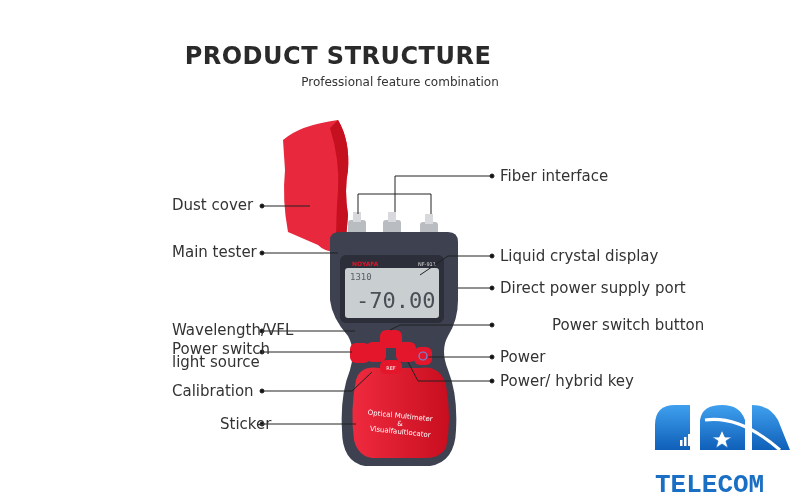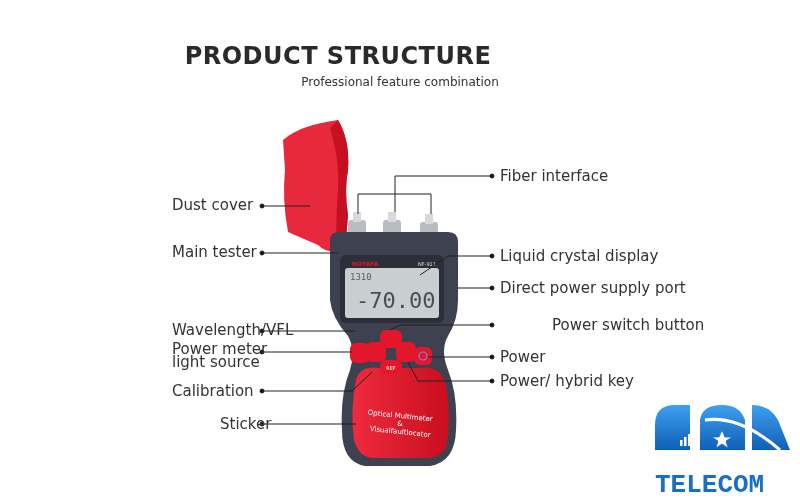--- a/index.html
+++ b/index.html
@@ -116,21 +116,21 @@
         <rect x="684" y="437" width="2.5" height="9"></rect>
         <rect x="688" y="434" width="2.5" height="12"></rect>
     </g>
   </g>
 </svg>
 
 <div class="label" style="left:172px;top:199px;">Dust cover</div>
 <div class="label" style="left:172px;top:246px;">Main tester</div>
 <div class="label" style="left:172px;top:324px;">Wavelength/VFL</div>
 <div class="label" style="left:172px;top:343px;">
-  <div>Power meter</div>
+  <div>Power switch</div>
   <div>light source</div>
 </div>
 <div class="label" style="left:172px;top:385px;">Calibration</div>
 <div class="label" style="left:172px;top:418px;margin-left:48px;">Sticker</div>
 
 <div class="label" style="left:500px;top:170px;">Fiber interface</div>
 <div class="label" style="left:500px;top:250px;">Liquid crystal display</div>
 <div class="label" style="left:500px;top:282px;">Direct power supply port</div>
 <div class="label" style="left:528px;top:319px;margin-left:24px;">Power switch button</div>
 <div class="label" style="left:500px;top:351px;">Power</div>

